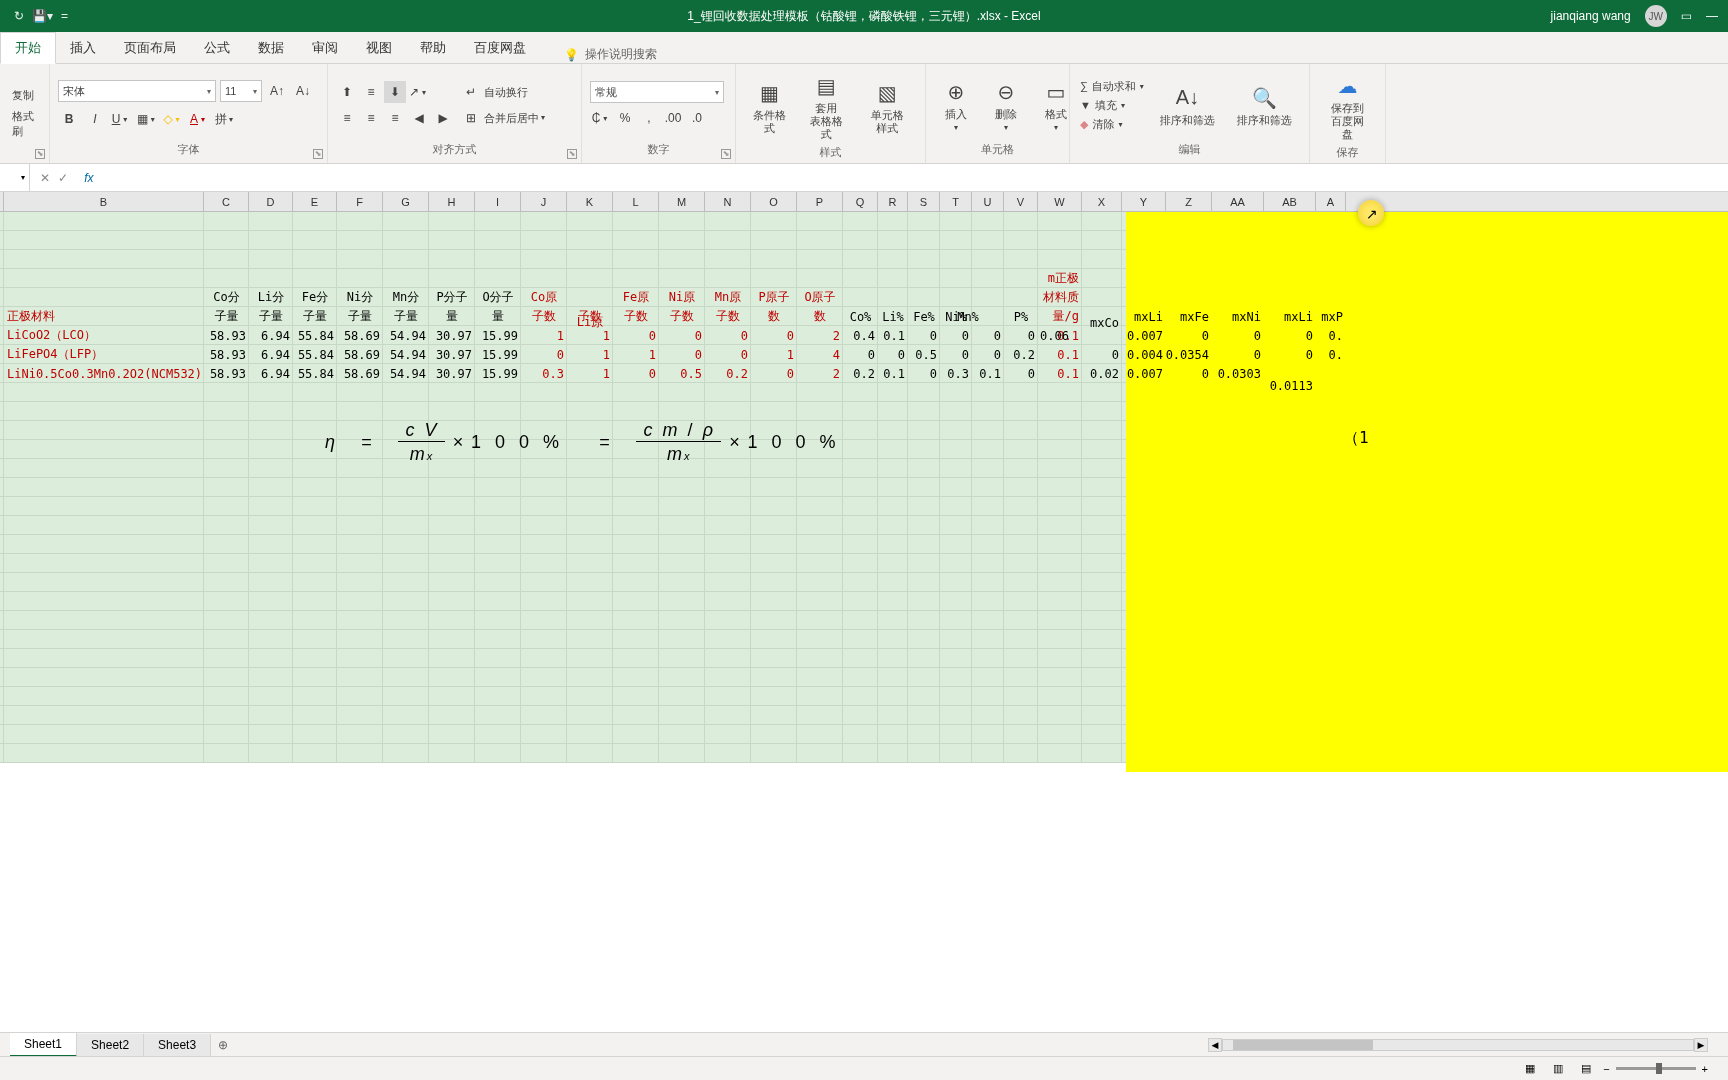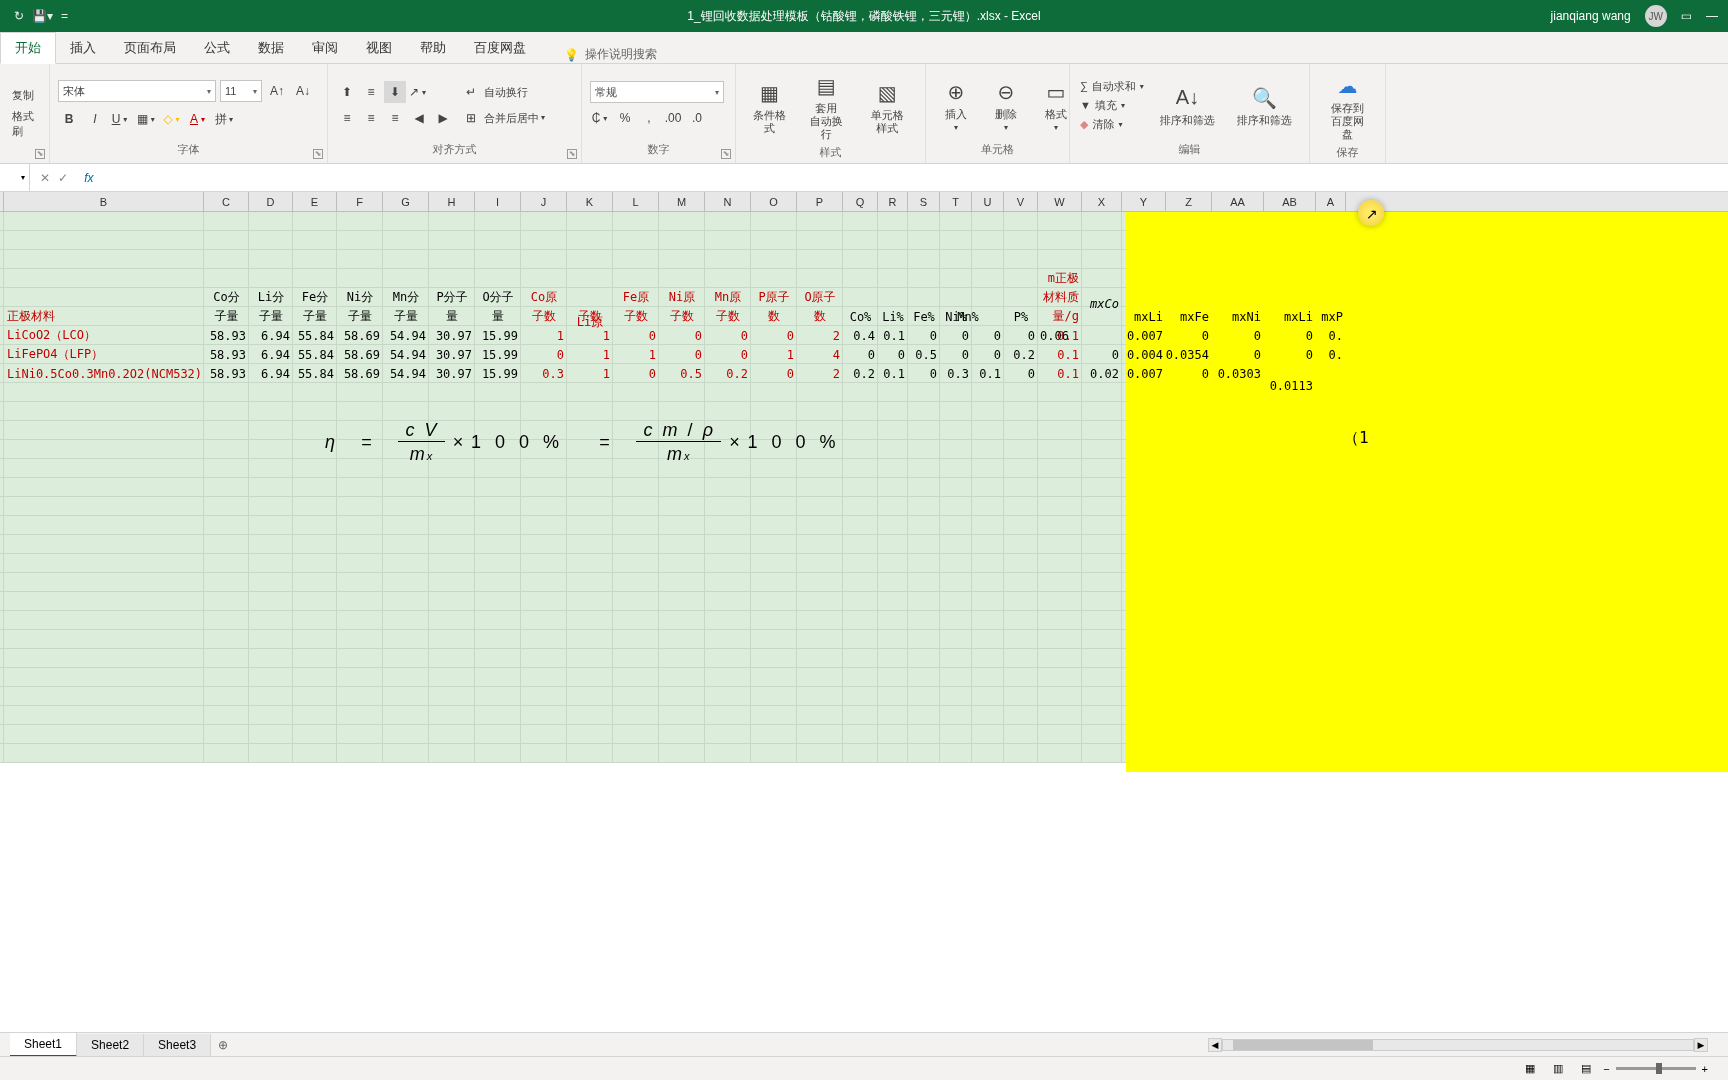--- a/index.html
+++ b/index.html
@@ -225,21 +225,21 @@
 
   <div class="group" style="width:190px">
     <div class="group-body">
       <div class="big-btn">
           <div class="ico">▦</div>
           <div class="lbl">条件格式</div>
         </div>
       <div class="big-btn">
           <div class="ico">▤</div>
           <div class="lbl" style="white-space:pre-line">套用
-自动换行</div>
+表格格式</div>
         </div>
       <div class="big-btn">
           <div class="ico">▧</div>
           <div class="lbl">单元格样式</div>
         </div>
     </div>
     <div class="group-label">样式</div>
   </div>
 
   <div class="group" style="width:144px">
@@ -1144,21 +1144,21 @@
         <div class="cell-txt red" style="left: 797px; top: 95px; width: 46px; height: 19px; justify-content: center;">数</div>
         <div class="cell-txt" style="left: 843px; top: 95px; width: 35px; height: 19px; justify-content: center;">Co%</div>
         <div class="cell-txt" style="left: 878px; top: 95px; width: 30px; height: 19px; justify-content: center;">Li%</div>
         <div class="cell-txt" style="left: 908px; top: 95px; width: 32px; height: 19px; justify-content: center;">Fe%</div>
         <div class="cell-txt" style="left: 940px; top: 95px; width: 32px; height: 19px; justify-content: center;">Ni%</div>
         <div class="cell-txt" style="left: 952px; top: 95px; width: 32px; height: 19px; justify-content: center;">Mn%</div>
         <div class="cell-txt" style="left: 1004px; top: 95px; width: 34px; height: 19px; justify-content: center;">P%</div>
         <div class="cell-txt red" style="left: 1038px; top: 57px; width: 44px; height: 19px; justify-content: flex-end;">m正极</div>
         <div class="cell-txt red" style="left: 1038px; top: 76px; width: 44px; height: 19px; justify-content: flex-end;">材料质</div>
         <div class="cell-txt red" style="left: 1038px; top: 95px; width: 44px; height: 19px; justify-content: flex-end;">量/g</div>
-        <div class="cell-txt" style="left: 1082px; top: 82px; width: 40px; height: 19px; justify-content: flex-end; font-style: italic;">mxCo</div>
+        <div class="cell-txt" style="left: 1082px; top: 101px; width: 40px; height: 19px; justify-content: flex-end;">mxCo</div>
         <div class="cell-txt" style="left: 1122px; top: 95px; width: 44px; height: 19px; justify-content: flex-end;">mxLi</div>
         <div class="cell-txt" style="left: 1166px; top: 95px; width: 46px; height: 19px; justify-content: flex-end;">mxFe</div>
         <div class="cell-txt" style="left: 1212px; top: 95px; width: 52px; height: 19px; justify-content: flex-end;">mxNi</div>
         <div class="cell-txt" style="left: 1264px; top: 95px; width: 52px; height: 19px; justify-content: flex-end;">mxLi</div>
         <div class="cell-txt" style="left: 1316px; top: 95px; width: 30px; height: 19px; justify-content: flex-end;">mxP</div>
         <div class="cell-txt red" style="left: 4px; top: 114px; width: 200px; height: 19px;">LiCoO2（LCO）</div>
         <div class="cell-txt" style="left: 204px; top: 114px; width: 45px; height: 19px; justify-content: flex-end;">58.93</div>
         <div class="cell-txt" style="left: 249px; top: 114px; width: 44px; height: 19px; justify-content: flex-end;">6.94</div>
         <div class="cell-txt" style="left: 293px; top: 114px; width: 44px; height: 19px; justify-content: flex-end;">55.84</div>
         <div class="cell-txt" style="left: 337px; top: 114px; width: 46px; height: 19px; justify-content: flex-end;">58.69</div>

